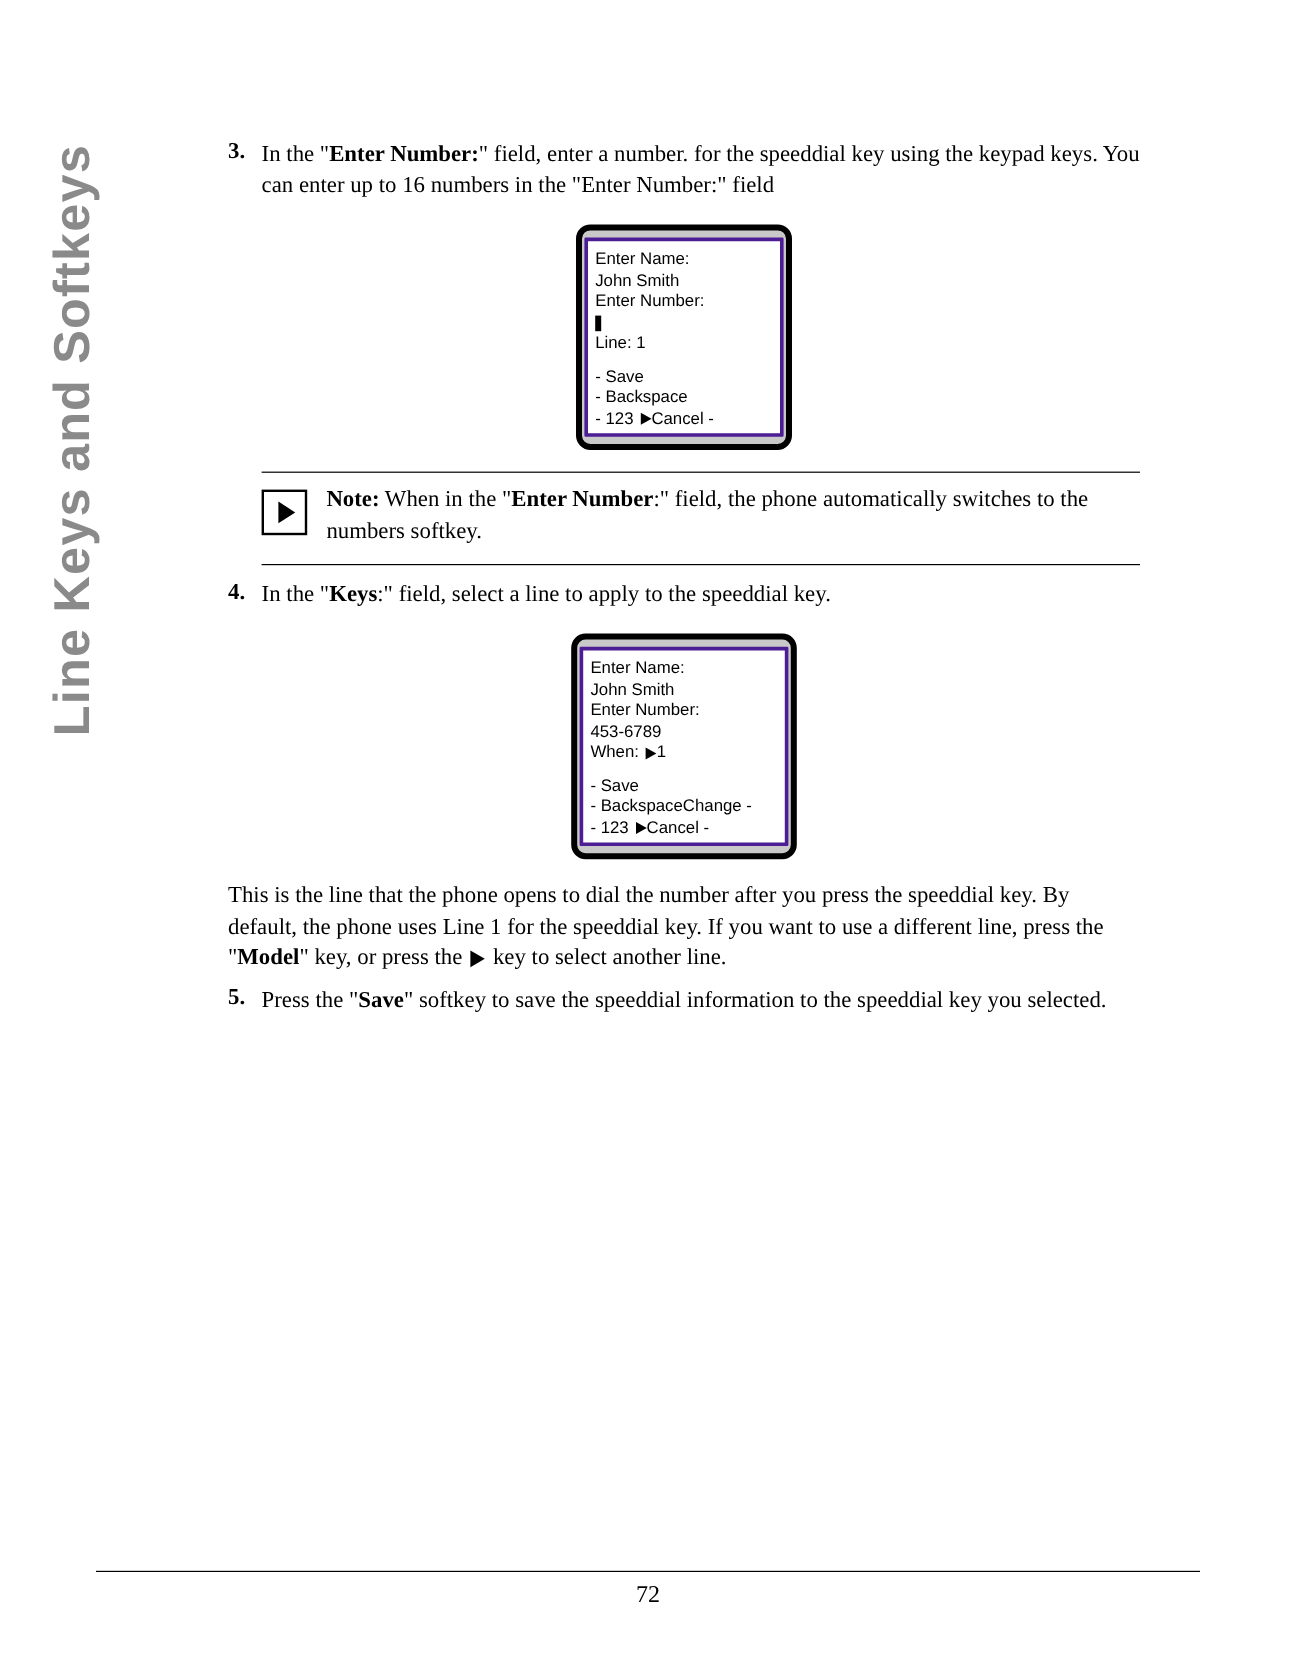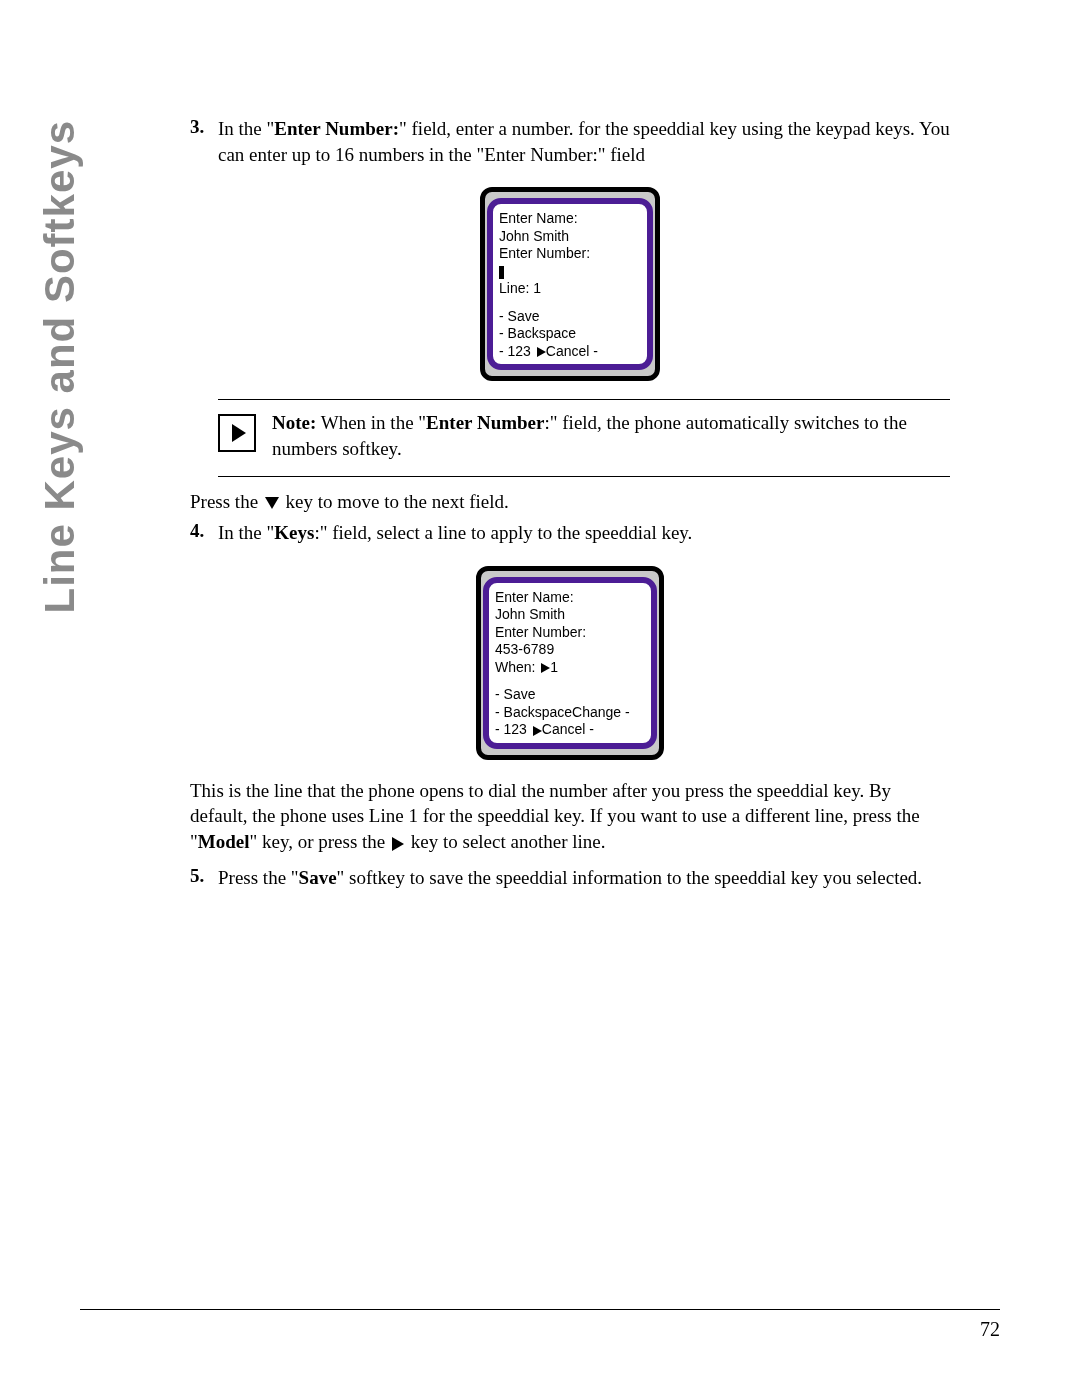--- a/index.html
+++ b/index.html
@@ -57,25 +57,25 @@
     position: relative;
     box-sizing: border-box;
     width: 180px;
     background: #c9c9c9;
     border: 5px solid #000;
     border-radius: 12px;
     padding: 6px 2px 6px 2px;
   }
   .phone-inner {
     background: #fff;
-    border: 6px solid #4c1d95;
+    border: 3px solid #4c1d95;
     padding: 6px 6px 4px 6px;
     font-size: 14px;
     line-height: 1.25;
-    border-radius: 14px;
+    border-radius: 1px;
   }
   .sk-row { display:flex; }
   .cursor {
     display:inline-block;
     width:5px; height:13px; background:#000;
     vertical-align:middle;
   }
   .note-block {
     margin: 16px 0 12px 28px;
     border-top: 1px solid #000;
@@ -129,21 +129,21 @@
   .footer {
     position:absolute;
     left: 80px; right: 80px;
     bottom: 56px;
   }
   .foot-rule {
     border-top:1px solid #000;
     margin-bottom:8px;
   }
   .foot-row {
-    display:flex; justify-content:flex-end;
+    display:flex; justify-content:center;
     font-size:20px;
   }
   b { font-weight:700; }
 </style>
 </head>
 <body>
 
 <div class="page">
 
   <div class="vtab">Line Keys and Softkeys</div>
@@ -180,23 +180,20 @@
 
     <div class="note-block">
       <div class="note-icon">
         <div class="arrow-right"></div>
       </div>
       <div class="note-text">
         <b>Note:</b><span> When in the "</span><b>Enter Number</b><span>:" field, the phone automatically switches to the numbers softkey.</span>
       </div>
     </div>
 
-    <p class="indent">
-      <span>Press the </span><span class="tri-down"></span><span> key to move to the next field.</span>
-    </p>
 
     <div class="step">
       <div class="num">4.</div>
       <div class="body">
         <p>
           <span>In the "</span><b>Keys</b><span>:" field, select a line to apply to the speeddial key.</span>
         </p>
       </div>
     </div>
 

